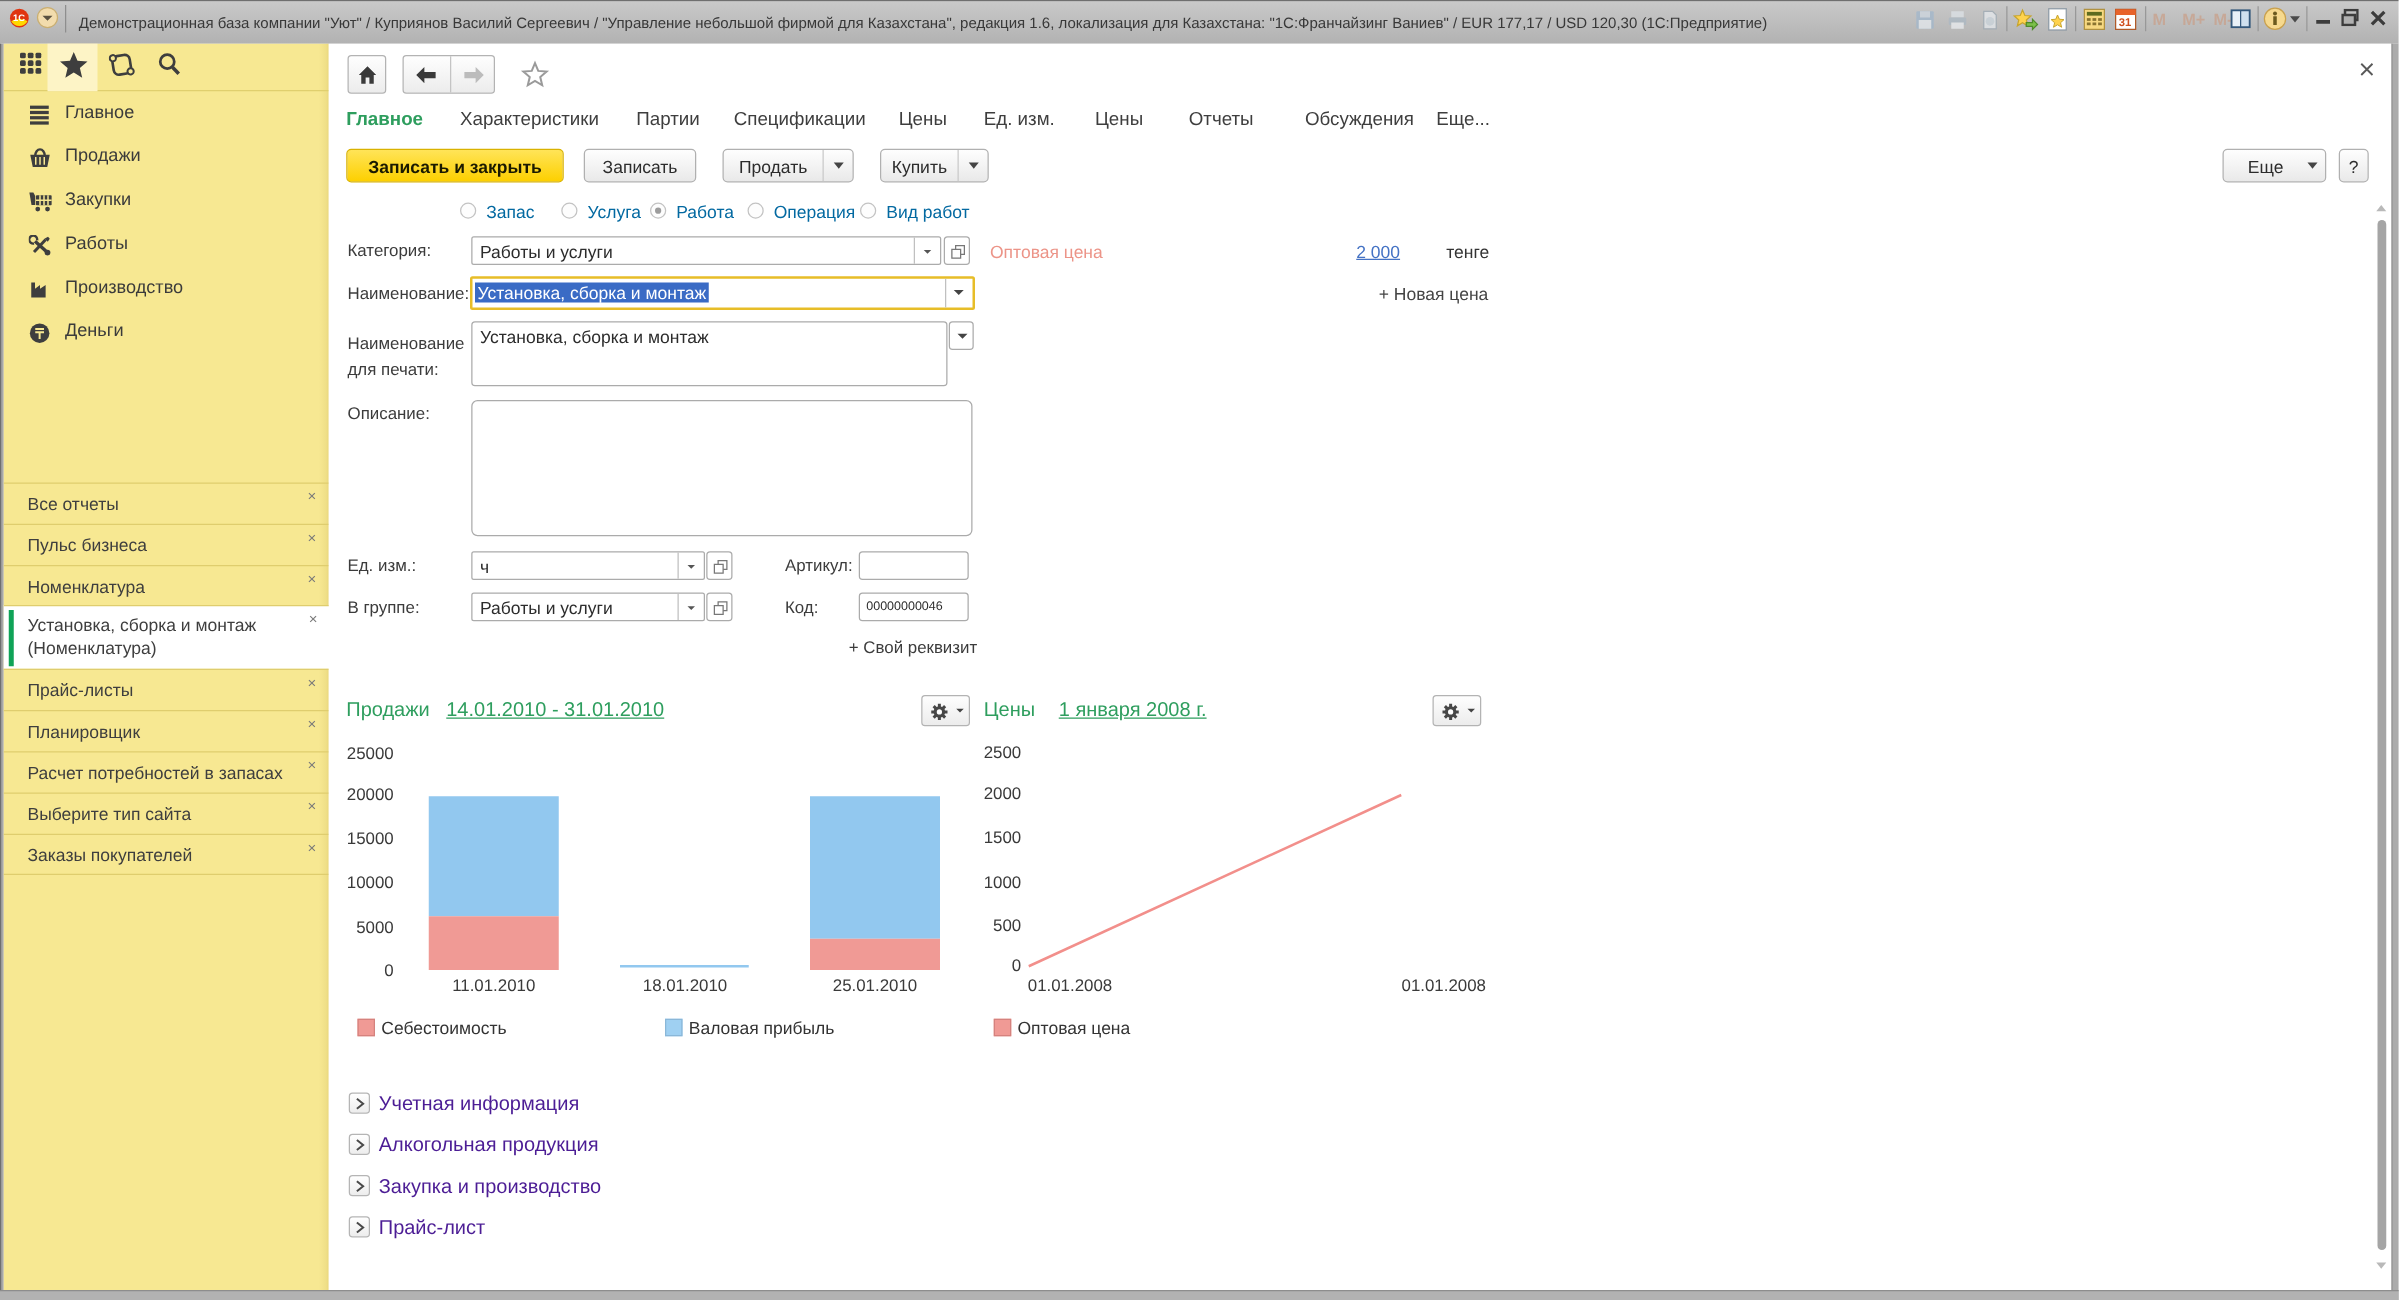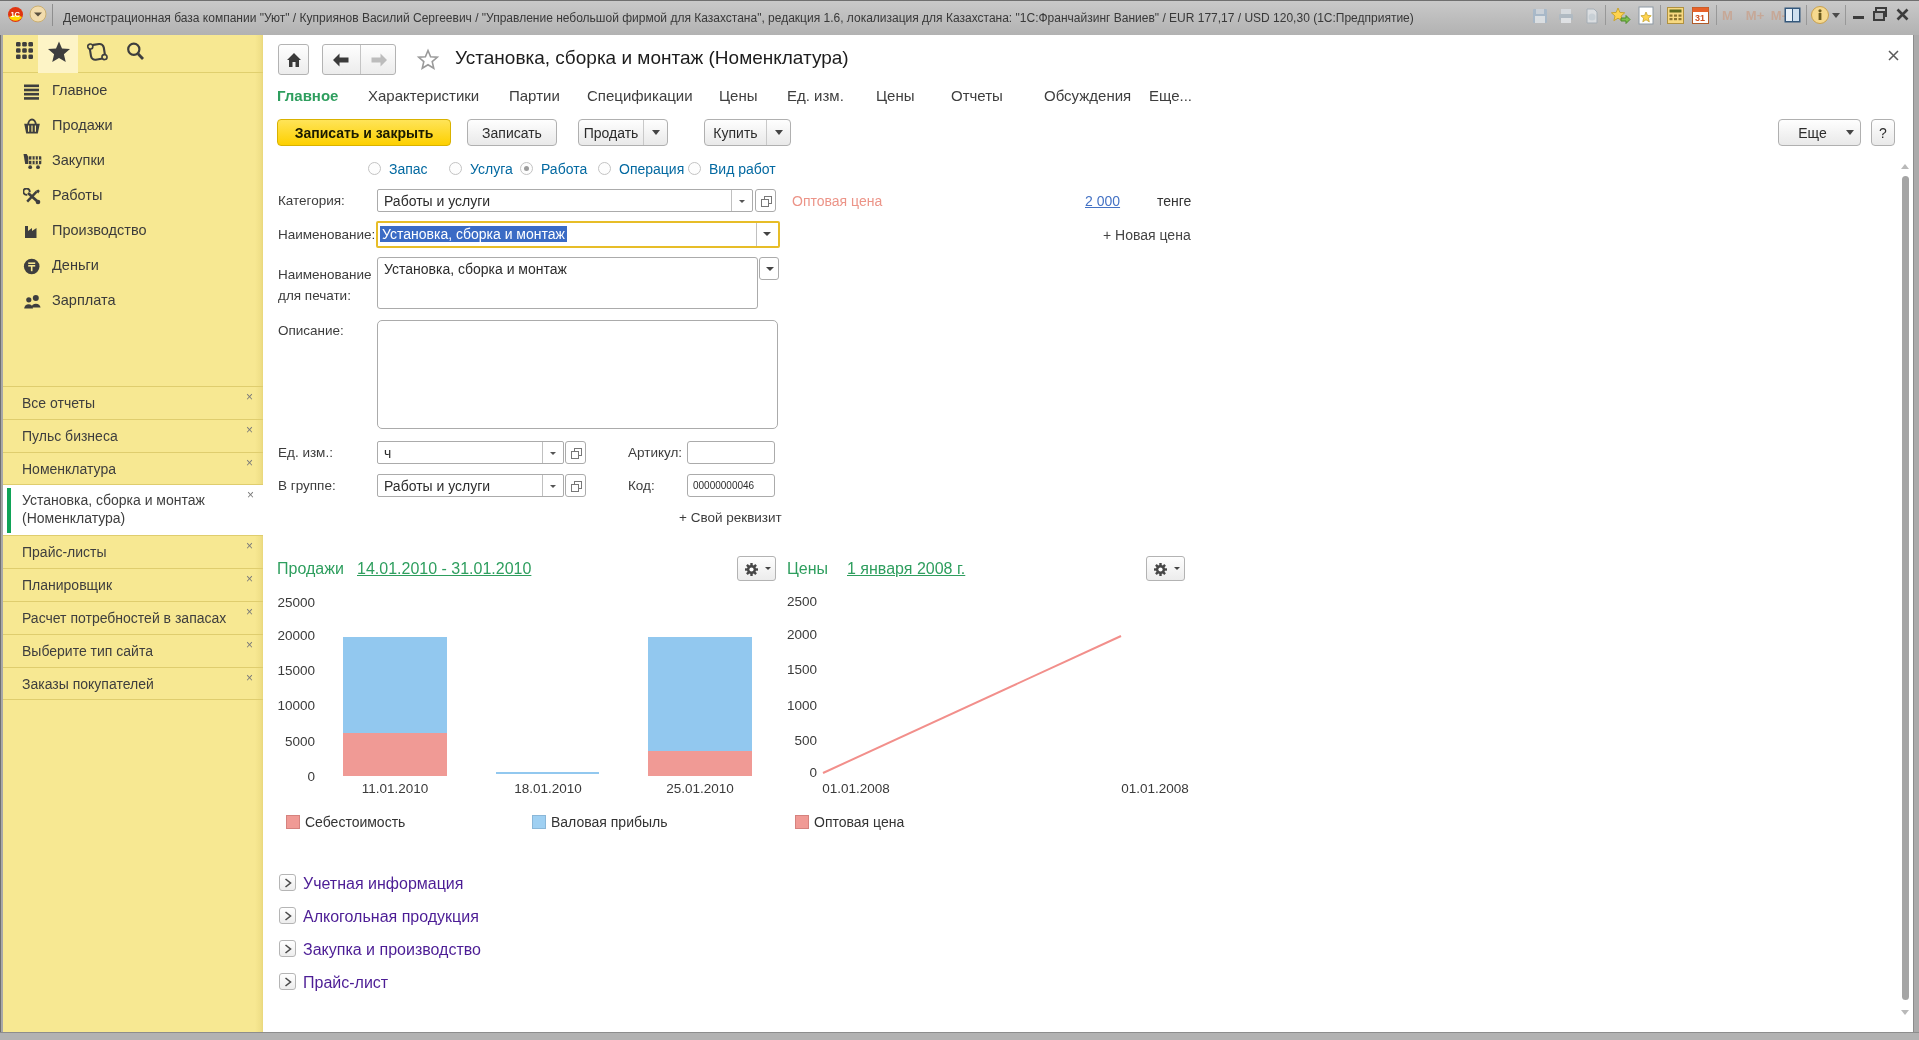--- a/index.html
+++ b/index.html
@@ -249,31 +249,20 @@
       <svg width="18" height="17" viewBox="0 0 18 17">
         <circle cx="8.7" cy="8.5" r="7.8" fill="#3e3e3e"></circle>
         <g stroke="#f7e892" stroke-width="1.6" fill="none">
           <path d="M5.2 5.2 h7"></path>
           <path d="M5.2 7.8 h7"></path>
           <path d="M8.7 7.8 v5.4"></path>
         </g>
       </svg>
       <span class="lbl">Деньги</span>
     </div>
-  <div class="sideitem" style="top:249px">
-      <svg width="20" height="17" viewBox="0 0 20 17">
-        <g fill="#3e3e3e">
-          <circle cx="12.8" cy="5" r="3"></circle>
-          <path d="M8.2 14.6 a4.8 4.8 0 0 1 9.4 0z"></path>
-          <circle cx="5.8" cy="6.8" r="2.6"></circle>
-          <path d="M1.2 15.6 a4.4 4.4 0 0 1 8.8 0z"></path>
-        </g>
-      </svg>
-      <span class="lbl">Зарплата</span>
-    </div>
 
   <div class="tabrow" style="top:351px">
       <span class="lbl">Все отчеты</span>
       <span class="tabx">×</span>
     </div>
   <div class="tabrow" style="top:384px">
       <span class="lbl">Пульс бизнеса</span>
       <span class="tabx">×</span>
     </div>
   <div class="tabrow" style="top:417px">
@@ -319,39 +308,38 @@
     <svg style="position:absolute;left:9px;top:8px" width="18" height="14" viewBox="0 0 18 14">
         <path d="M7.5 0.5 L1 7 l6.5 6.5 v-4 h9 v-5 h-9z" fill="#3a3a3a"></path>
       </svg>
     <svg style="position:absolute;left:47px;top:8px" width="18" height="14" viewBox="0 0 18 14">
         <path d="M10.5 0.5 L17 7 l-6.5 6.5 v-4 h-9 v-5 h9z" fill="#bcbcbc"></path>
       </svg>
   </div>
   <svg class="abs" style="left:153px;top:13px" width="24" height="24" viewBox="0 0 24 24">
       <path d="M12 2.5 l2.6 6.2 6.7 0.55 -5.1 4.4 1.55 6.55 -5.75 -3.5 -5.75 3.5 1.55 -6.55 -5.1 -4.4 6.7 -0.55z" fill="none" stroke="#9a9a9a" stroke-width="1.6"></path>
     </svg>
-  <div class="abs" id="pagetitle">Установка, сборка и монтаж (Номенклатура)</div>
   <svg class="abs" style="left:1625px;top:15px" width="11" height="11" viewBox="0 0 11 11">
       <path d="M1 1 L10 10 M10 1 L1 10" stroke="#5a5a5a" stroke-width="1.5"></path>
     </svg>
 
   <span class="tab active" style="left:14px">Главное</span>
   <span class="tab" style="left:105px">Характеристики</span>
   <span class="tab" style="left:246px">Партии</span>
   <span class="tab" style="left:324px">Спецификации</span>
   <span class="tab" style="left:456px">Цены</span>
   <span class="tab" style="left:524px">Ед. изм.</span>
   <span class="tab" style="left:613px">Цены</span>
   <span class="tab" style="left:688px">Отчеты</span>
   <span class="tab" style="left:781px">Обсуждения</span>
   <span class="tab" style="left:886px">Еще...</span>
 
   <div class="btn primary" style="left:14px;width:174px">Записать и закрыть</div>
   <div class="btn" style="left:204px;width:90px">Записать</div>
-  <div class="btn" style="left:315px;width:90px">
+  <div class="btn" style="left:315px;width:105px">
       <span style="flex:1;text-align:center">Продать</span>
       <div class="drop" style="width:24px">
         <div style="border:4px solid transparent;border-top:5px solid #444;margin-top:4px"></div>
       </div>
     </div>
   <div class="btn" style="left:441px;width:87px">
       <span style="flex:1;text-align:center">Купить</span>
       <div class="drop" style="width:24px">
         <div style="border:4px solid transparent;border-top:5px solid #444;margin-top:4px"></div>
       </div>

